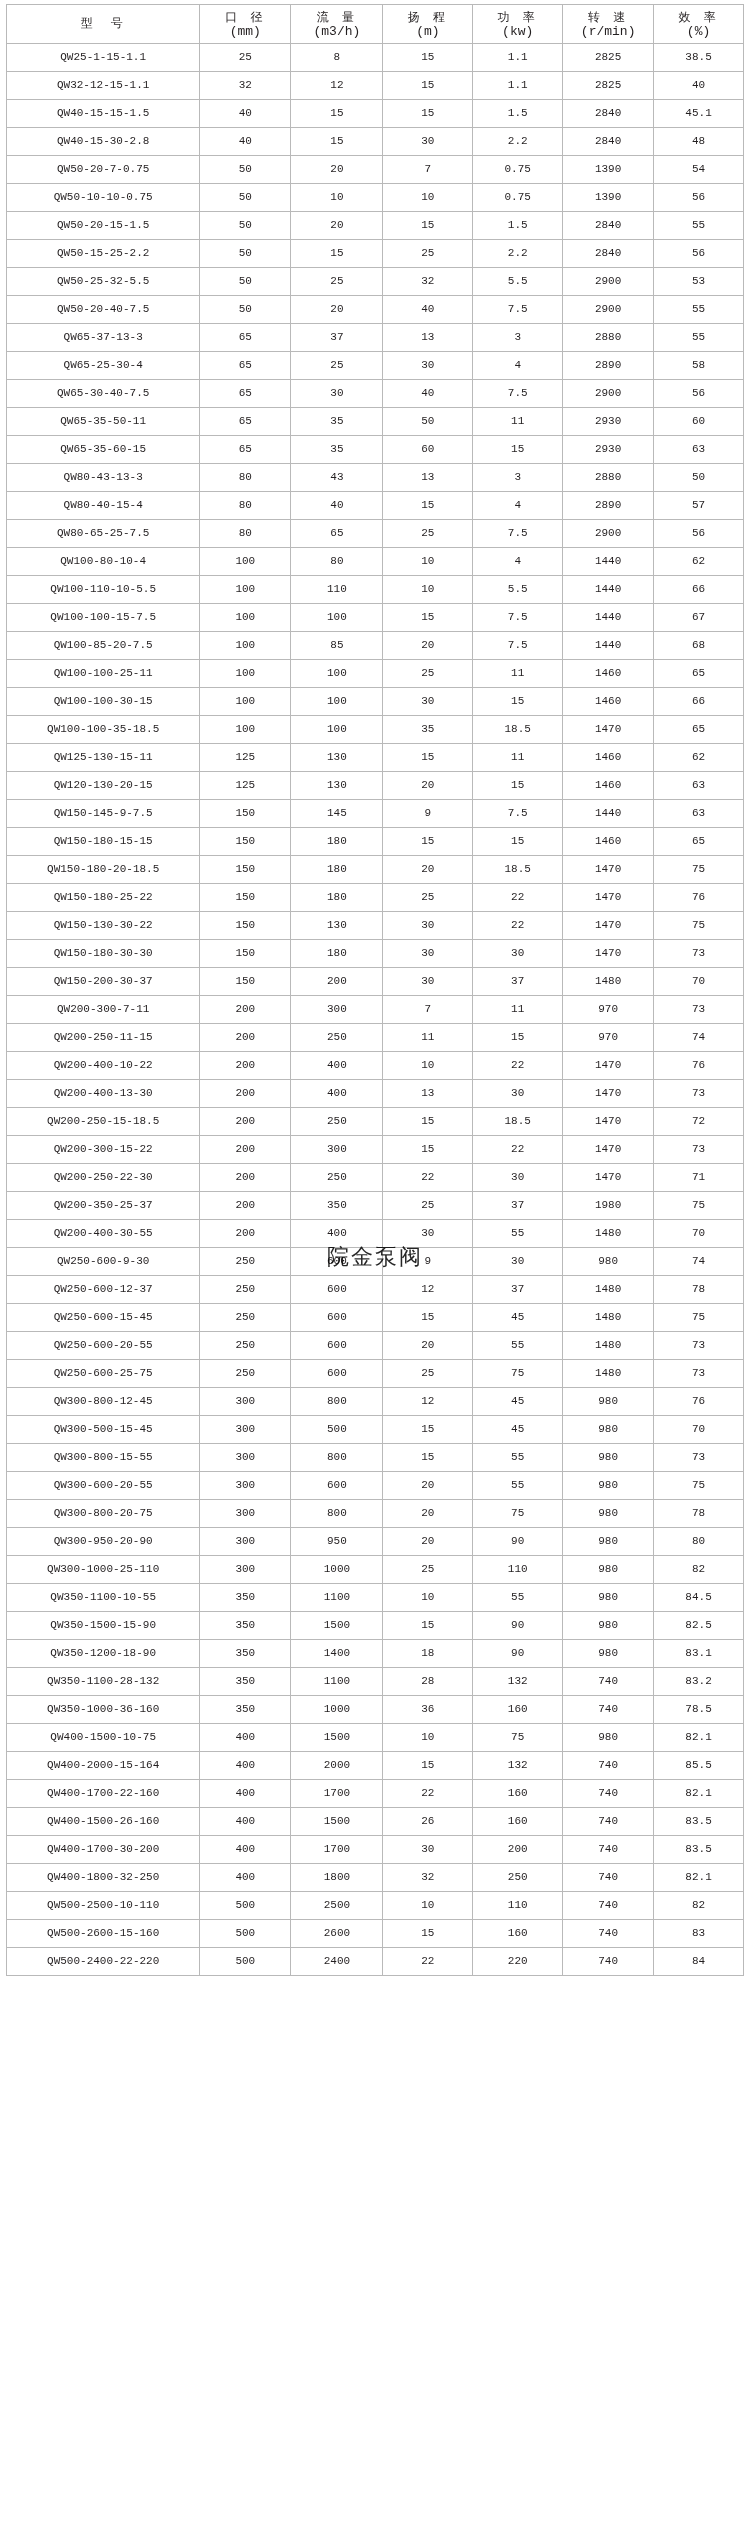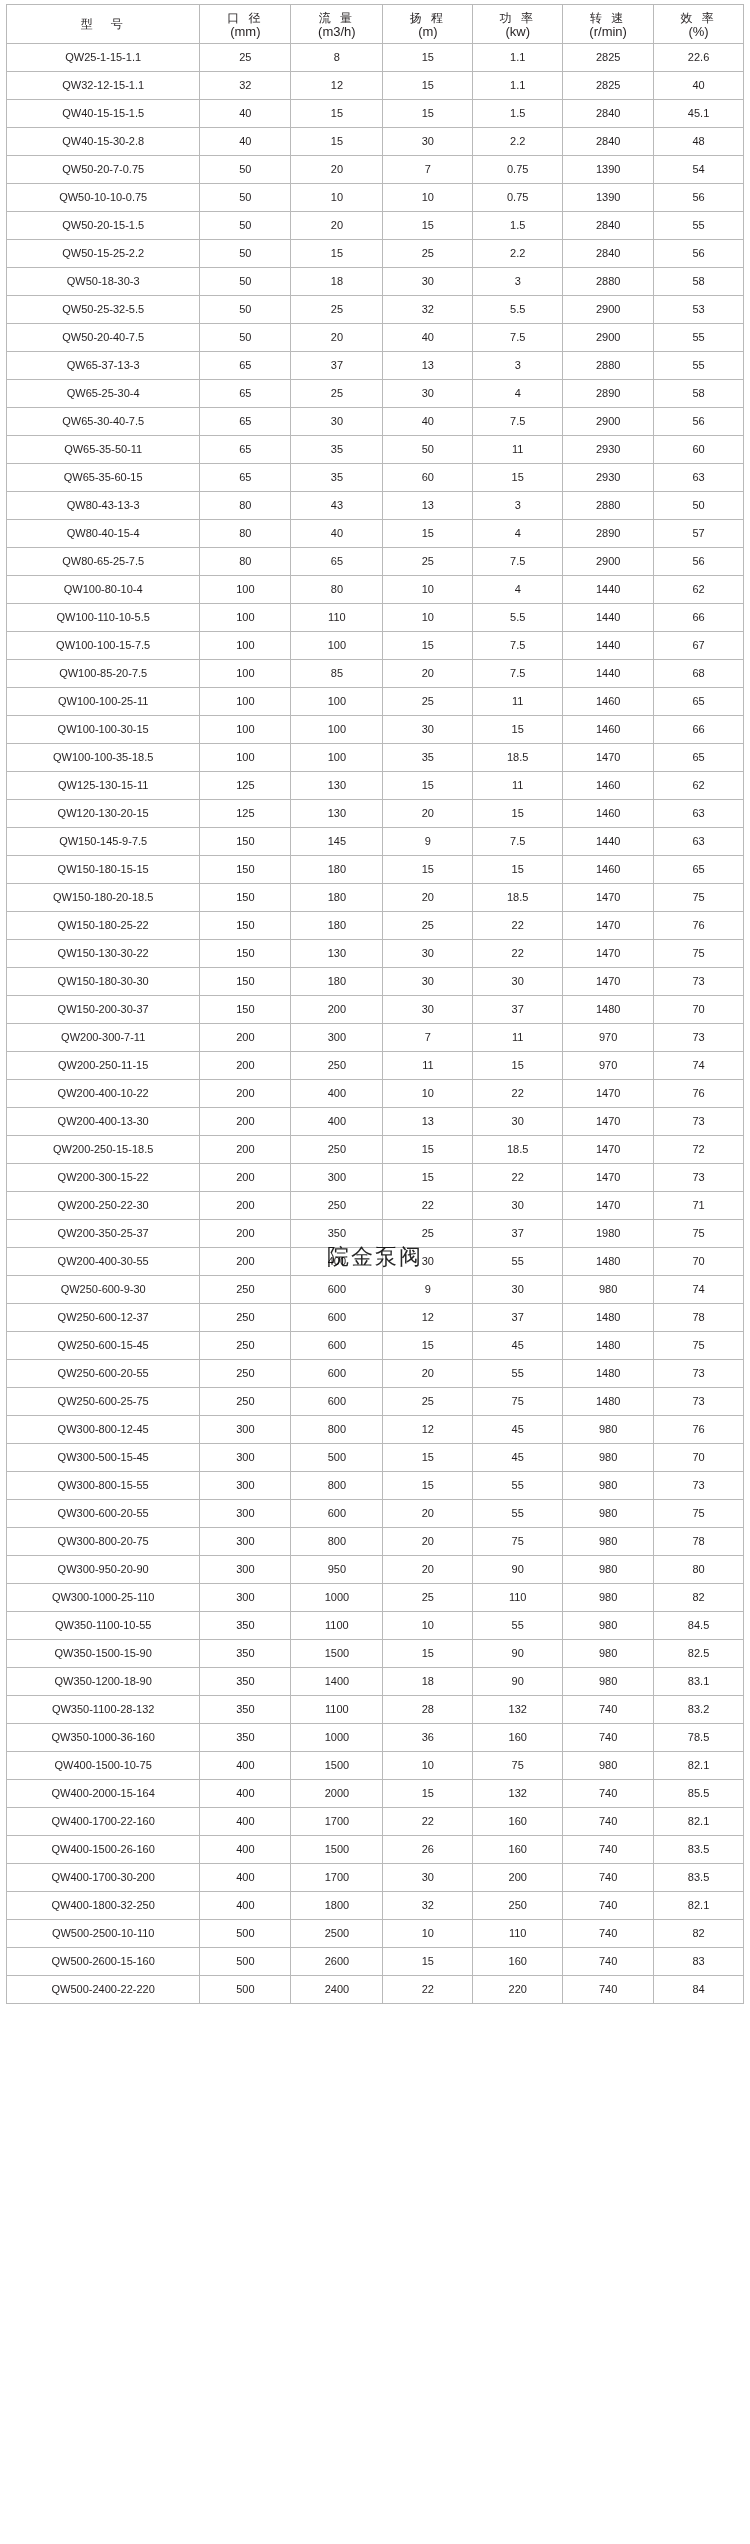--- a/index.html
+++ b/index.html
@@ -15,20 +15,21 @@
   .page {
     position: relative;
     width: 750px;
     box-sizing: border-box;
     padding: 4px 6px 0 6px;
   }
   table.spec {
     width: 738px;
     border-collapse: collapse;
     table-layout: fixed;
+    font-family: Liberation Mono, monospace;
   }
   table.spec th, table.spec td {
     border: 1px solid #b9b9b9;
     text-align: center;
     vertical-align: middle;
     font-size: 11px;
     color: #231f20;
     padding: 0;
     height: 27px;
     line-height: 13px;
@@ -125,21 +126,21 @@
       </tr>
     </thead>
     <tbody id="spec-body">
         <tr>
           <td class="model">QW25-1-15-1.1</td>
           <td>25</td>
           <td>8</td>
           <td>15</td>
           <td>1.1</td>
           <td>2825</td>
-          <td>22.6</td>
+          <td>38.5</td>
         </tr>
         <tr>
           <td class="model">QW32-12-15-1.1</td>
           <td>32</td>
           <td>12</td>
           <td>15</td>
           <td>1.1</td>
           <td>2825</td>
           <td>40</td>
         </tr>
@@ -191,29 +192,20 @@
         <tr>
           <td class="model">QW50-15-25-2.2</td>
           <td>50</td>
           <td>15</td>
           <td>25</td>
           <td>2.2</td>
           <td>2840</td>
           <td>56</td>
         </tr>
         <tr>
-          <td class="model">QW50-18-30-3</td>
-          <td>50</td>
-          <td>18</td>
-          <td>30</td>
-          <td>3</td>
-          <td>2880</td>
-          <td>58</td>
-        </tr>
-        <tr>
           <td class="model">QW50-25-32-5.5</td>
           <td>50</td>
           <td>25</td>
           <td>32</td>
           <td>5.5</td>
           <td>2900</td>
           <td>53</td>
         </tr>
         <tr>
           <td class="model">QW50-20-40-7.5</td>

